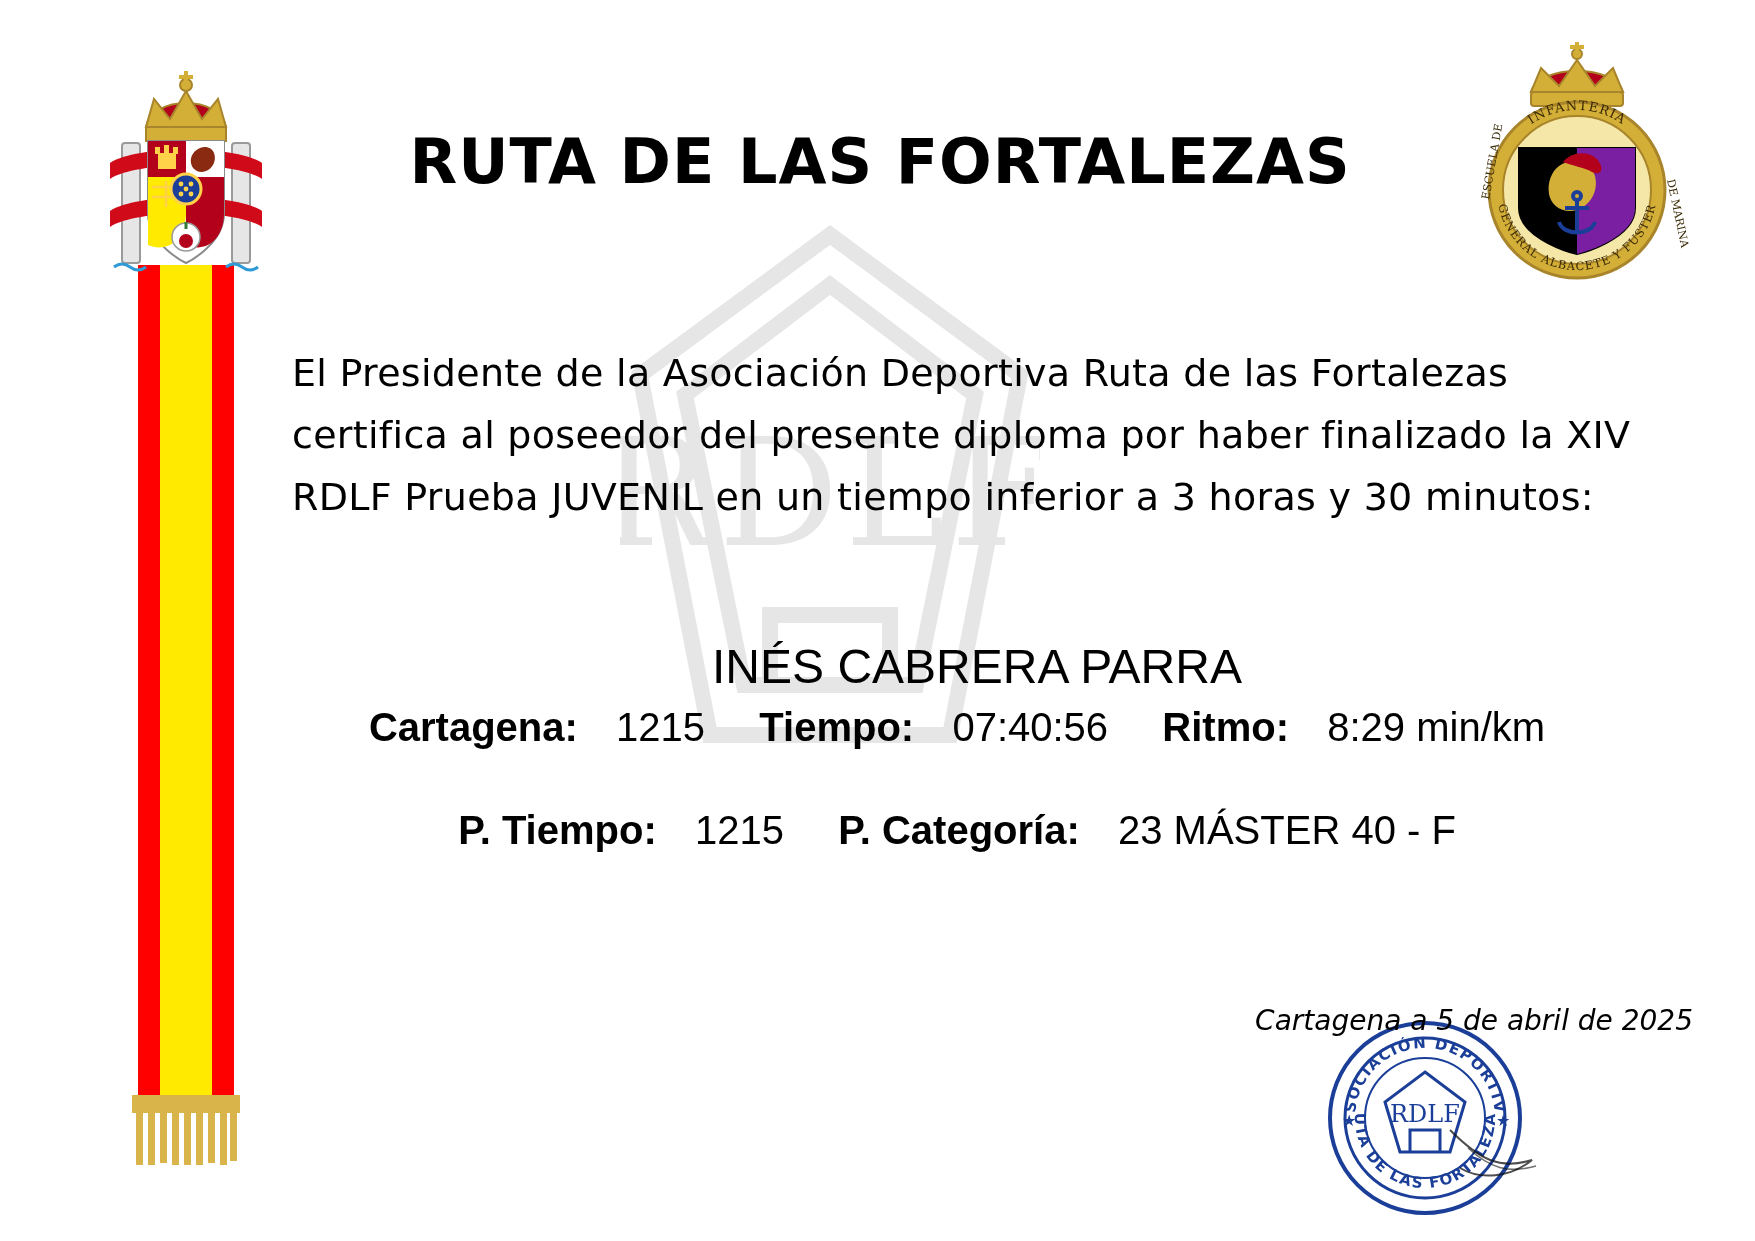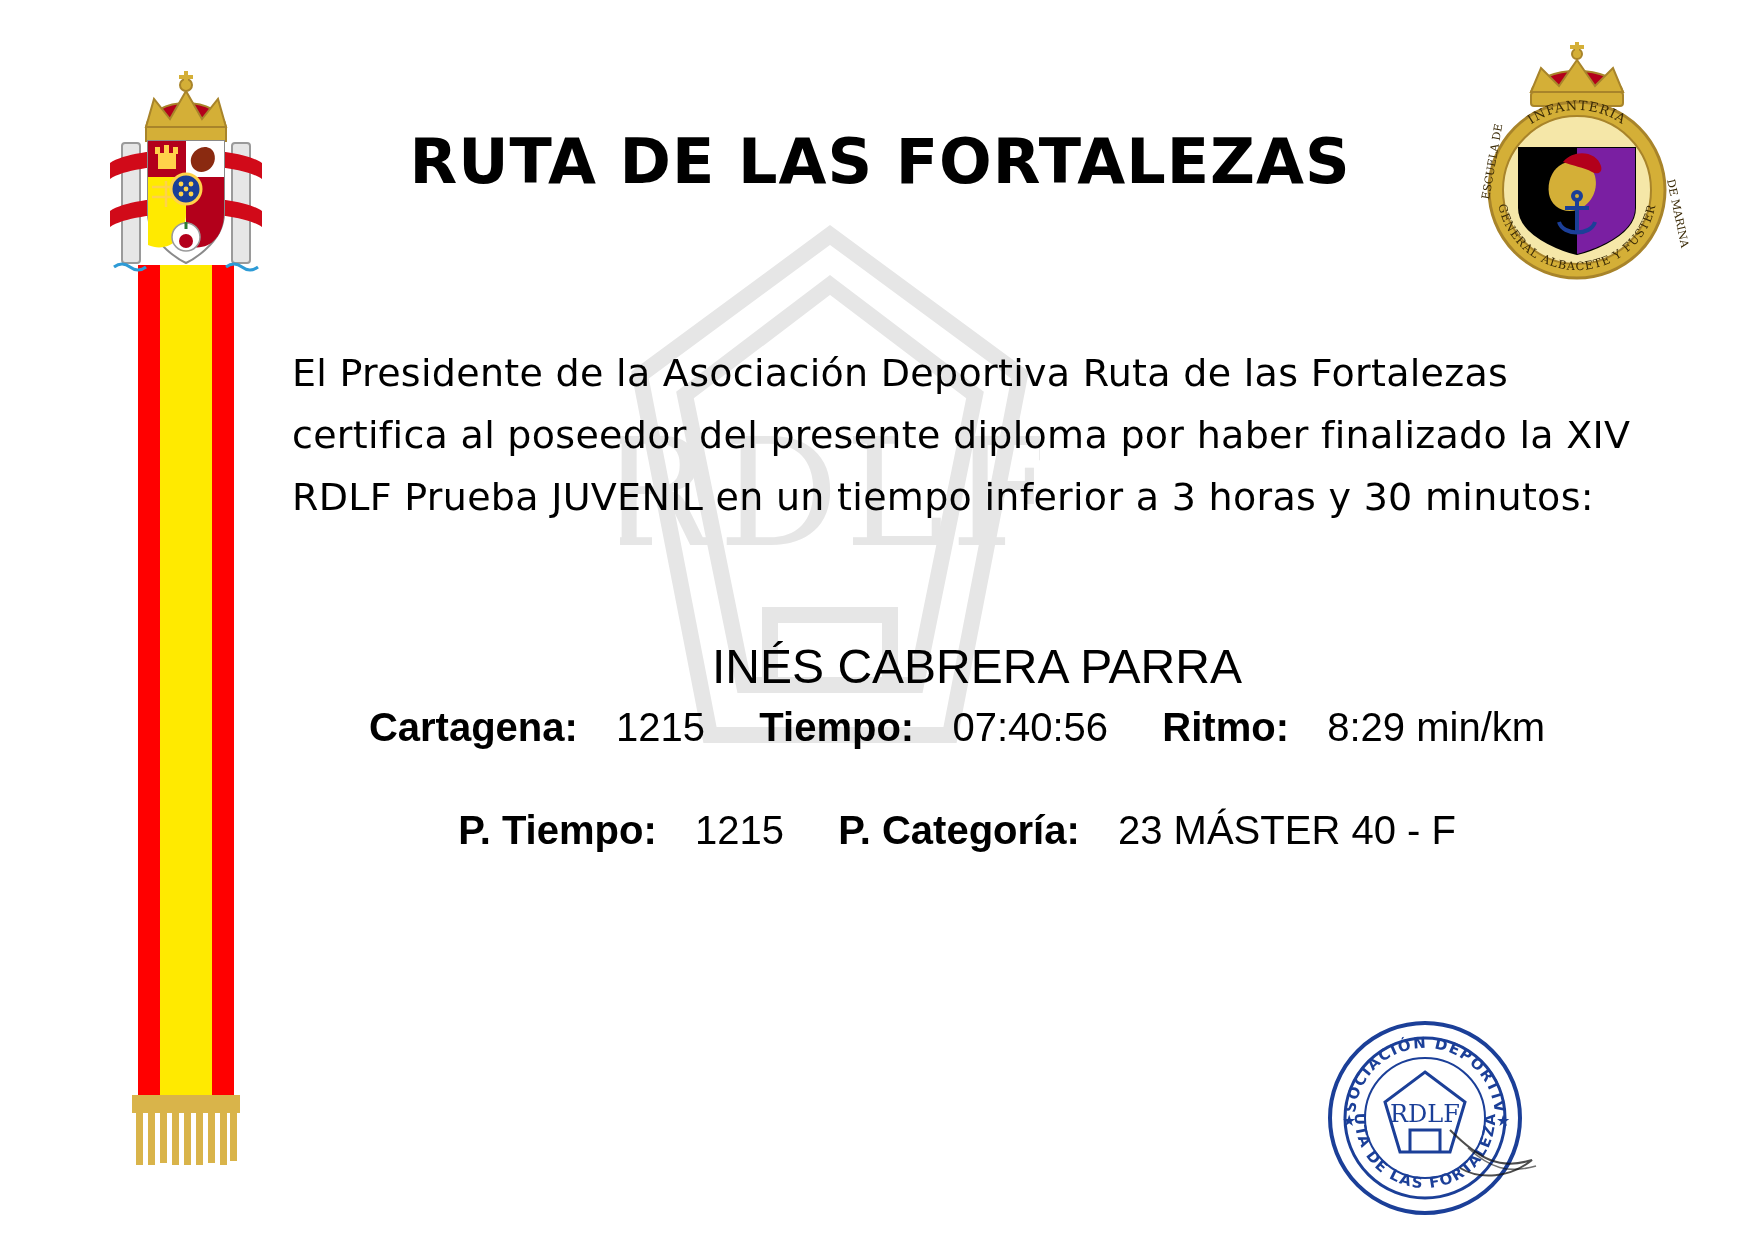--- a/index.html
+++ b/index.html
@@ -296,20 +296,21 @@
   <b>P. Tiempo:</b>
   <span class="sp"></span>
   <span>1215</span>
   <span class="sp"></span><span class="sp"></span>
   <b>P. Categoría:</b>
   <span class="sp"></span>
   <span>23  MÁSTER 40 - F</span>
 </div>
 
 <div class="signature-block">
+  <div>Cartagena a 5 de abril de 2025</div>
 </div>
 
 <div class="stamp">
   <svg viewBox="0 0 250 215" width="250" height="215" aria-hidden="true">
     <g stroke="#1b3f98" fill="none">
       <circle cx="125" cy="108" r="95" stroke-width="4"></circle>
       <circle cx="125" cy="108" r="80" stroke-width="3"></circle>
       <circle cx="125" cy="108" r="60" stroke-width="2"></circle>
     </g>
 

